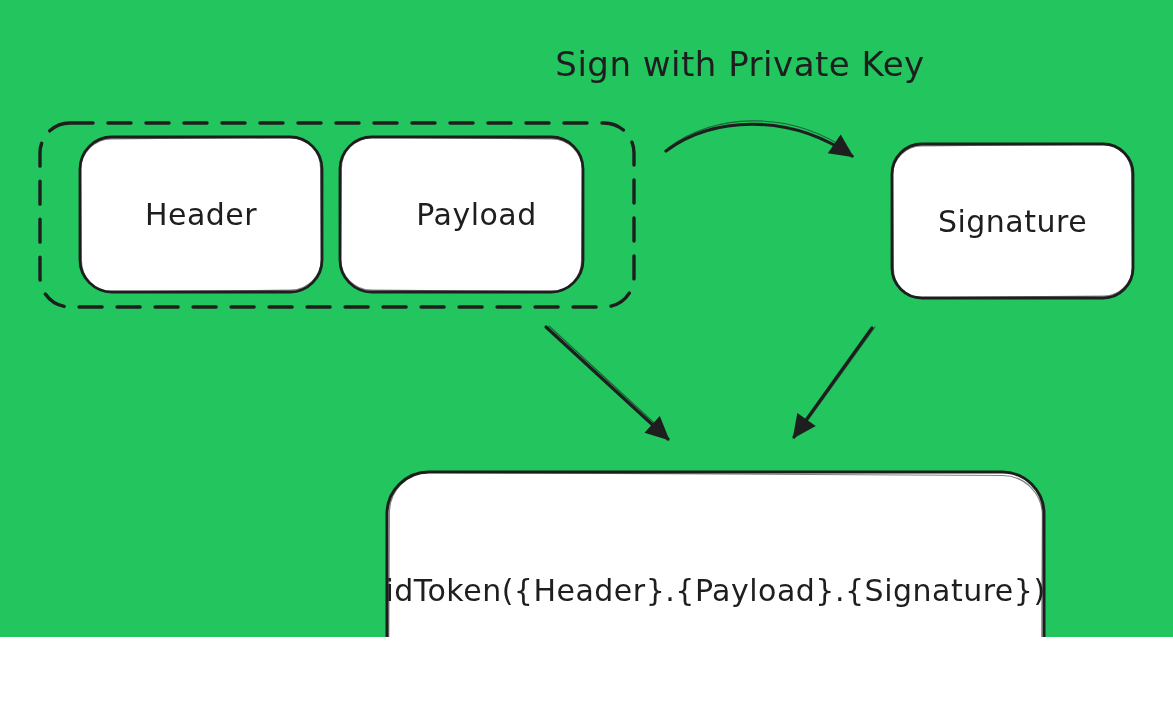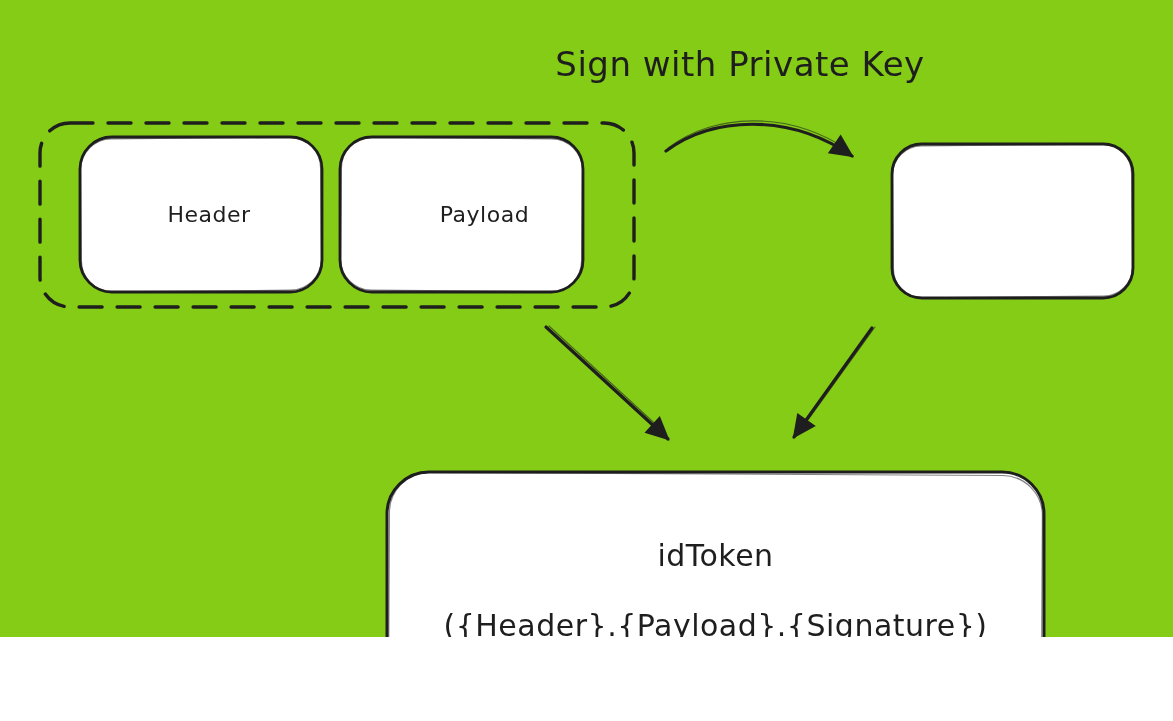--- a/index.html
+++ b/index.html
@@ -4,21 +4,21 @@
 <style>
   html, body {
     margin: 0;
     padding: 0;
     background: #ffffff;
   }
   .canvas {
     position: relative;
     width: 1173px;
     height: 637px;
-    background: #84cc16;
+    background: #22c55e;
     font-family: "DejaVu Sans", "Liberation Sans", sans-serif;
     color: #1e1e1e;
     overflow: hidden;
   }
   .canvas svg {
     position: absolute;
     left: 0;
     top: 0;
   }
   .label {
@@ -33,32 +33,30 @@
     white-space: nowrap;
   }
   .edge-label {
     left: 520px;
     top: 36px;
     width: 440px;
     height: 56px;
     font-size: 34px;
   }
   .node-label {
-    font-size: 22px;
-    padding-left: 8px;
+    font-size: 30px;
   }
   .header-label   { left: 80px;  top: 137px; width: 242px; height: 155px; }
   .payload-label  { left: 355px; top: 137px; width: 243px; height: 155px; }
   .signature-label{ left: 892px; top: 144px; width: 241px; height: 154px; }
   .idtoken-label {
     left: 387px;
     top: 472px;
     width: 657px;
     height: 238px;
-    flex-direction: column;
     font-size: 30px;
   }
   .idtoken-label .line {
     line-height: 70px;
     height: 70px;
     display: block;
   }
 </style>
 </head>
 <body>
@@ -111,19 +109,20 @@
       <path d="M 875 327 L 800 431" fill="none" stroke="#1e1e1e" stroke-width="1.1" opacity="0.6" stroke-linecap="round"></path>
     </g>
   </svg>
 
   <div class="label edge-label">Sign with Private Key</div>
 
   <div class="label node-label header-label">Header</div>
 
   <div class="label node-label payload-label">Payload</div>
 
+  <div class="label node-label signature-label">Signature</div>
 
   <div class="label idtoken-label">
     <span class="line">idToken</span>
     <span class="line">({Header}.{Payload}.{Signature})</span>
   </div>
 
 </div>
 
 </body></html>

